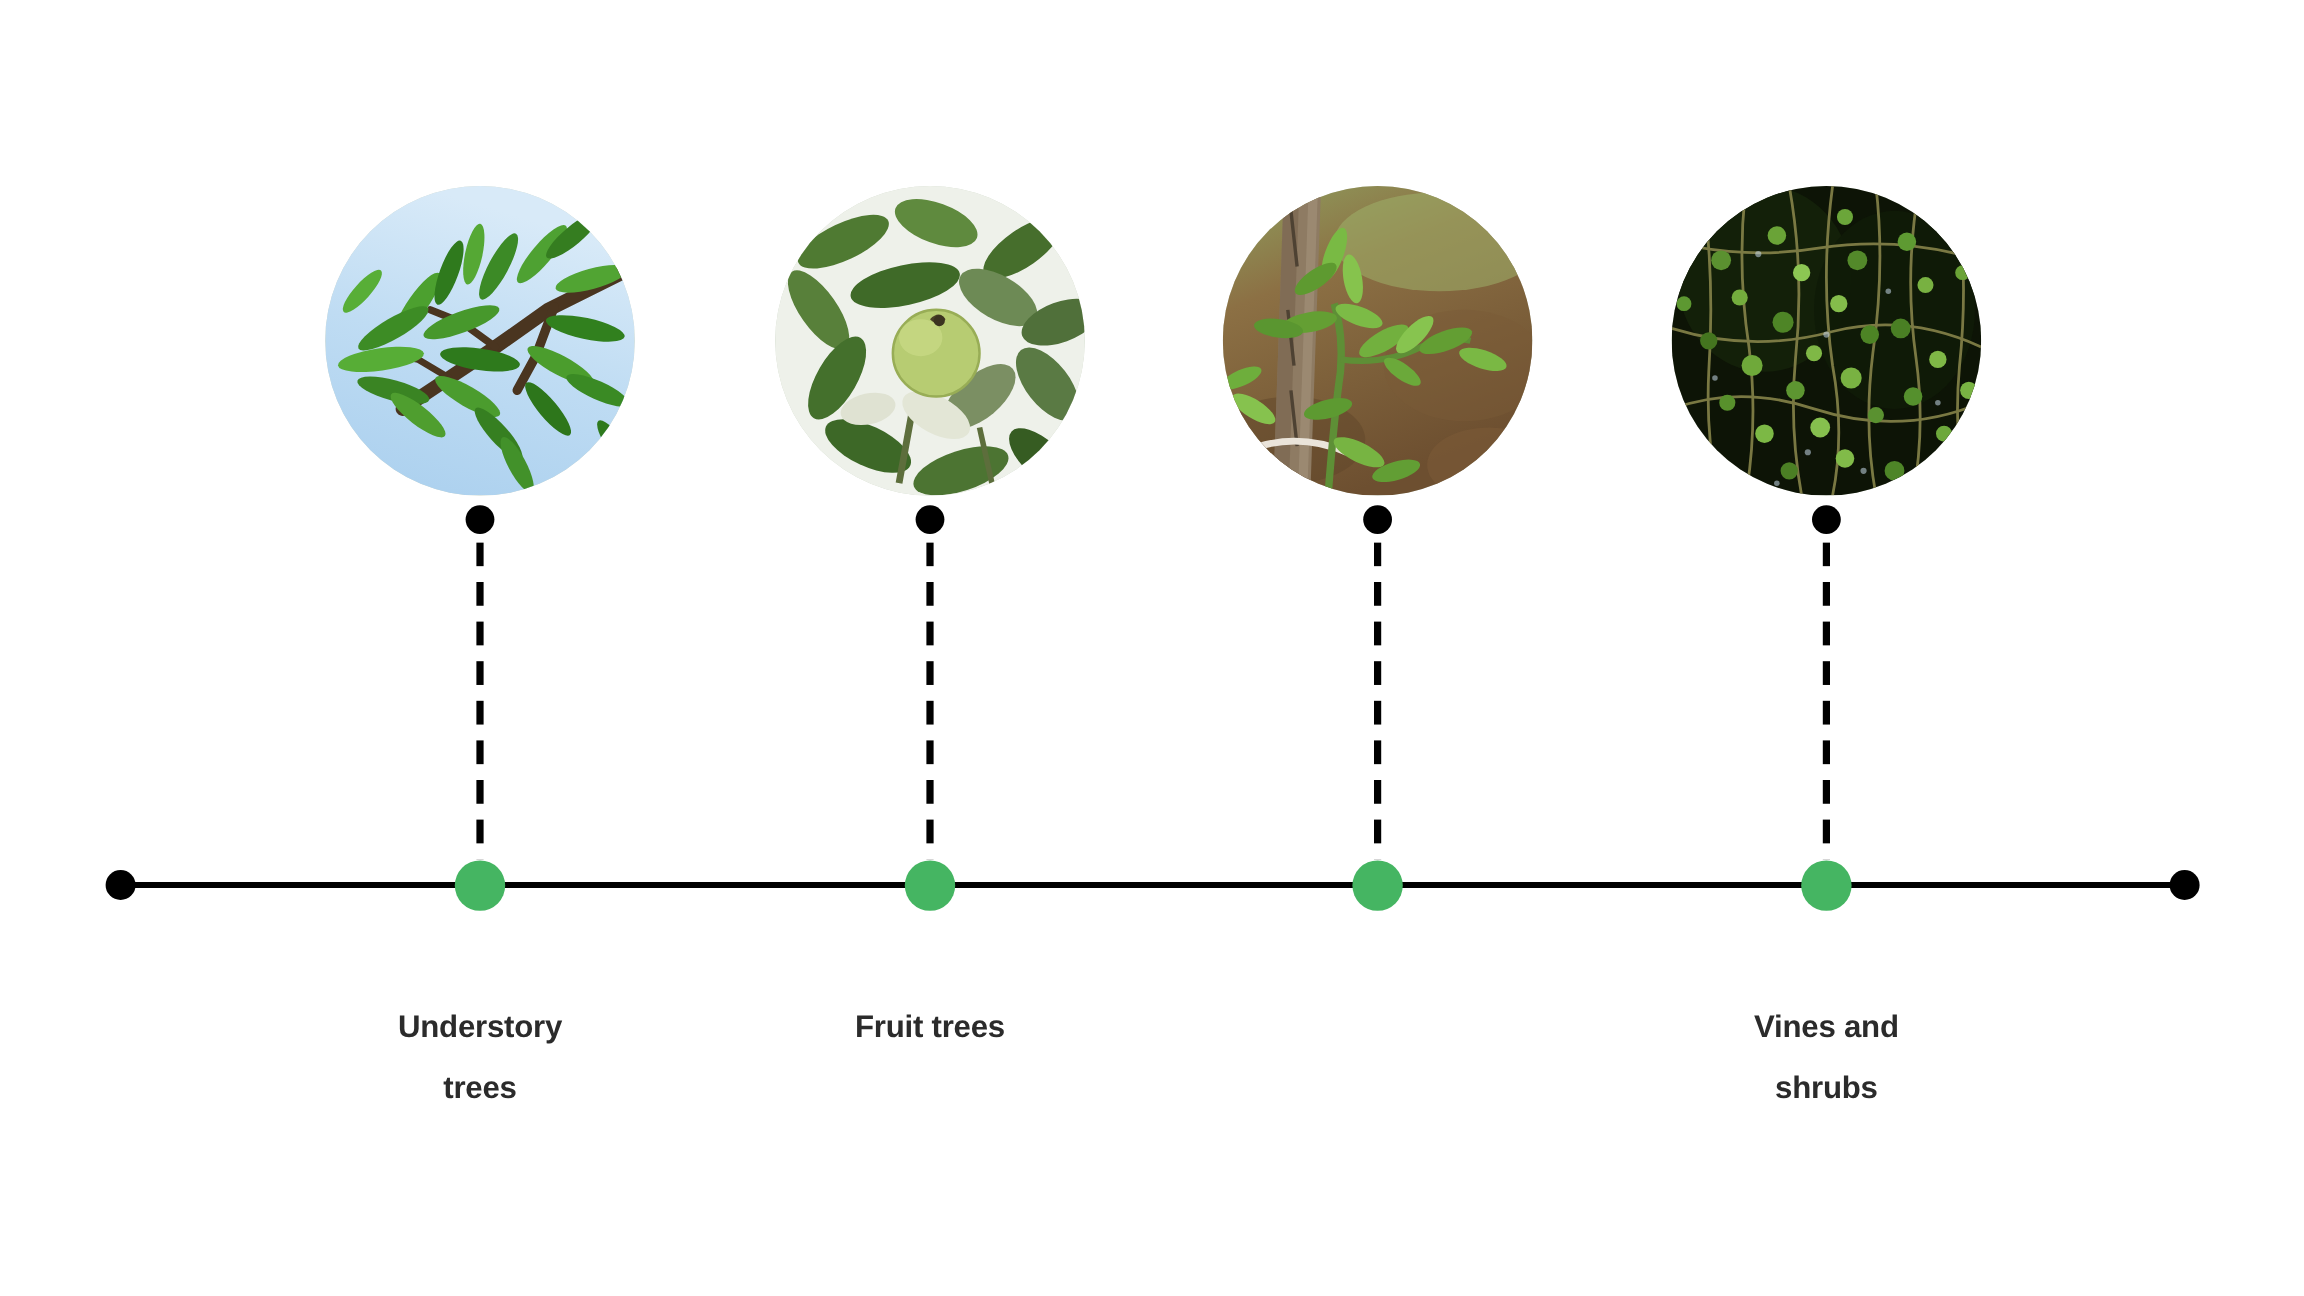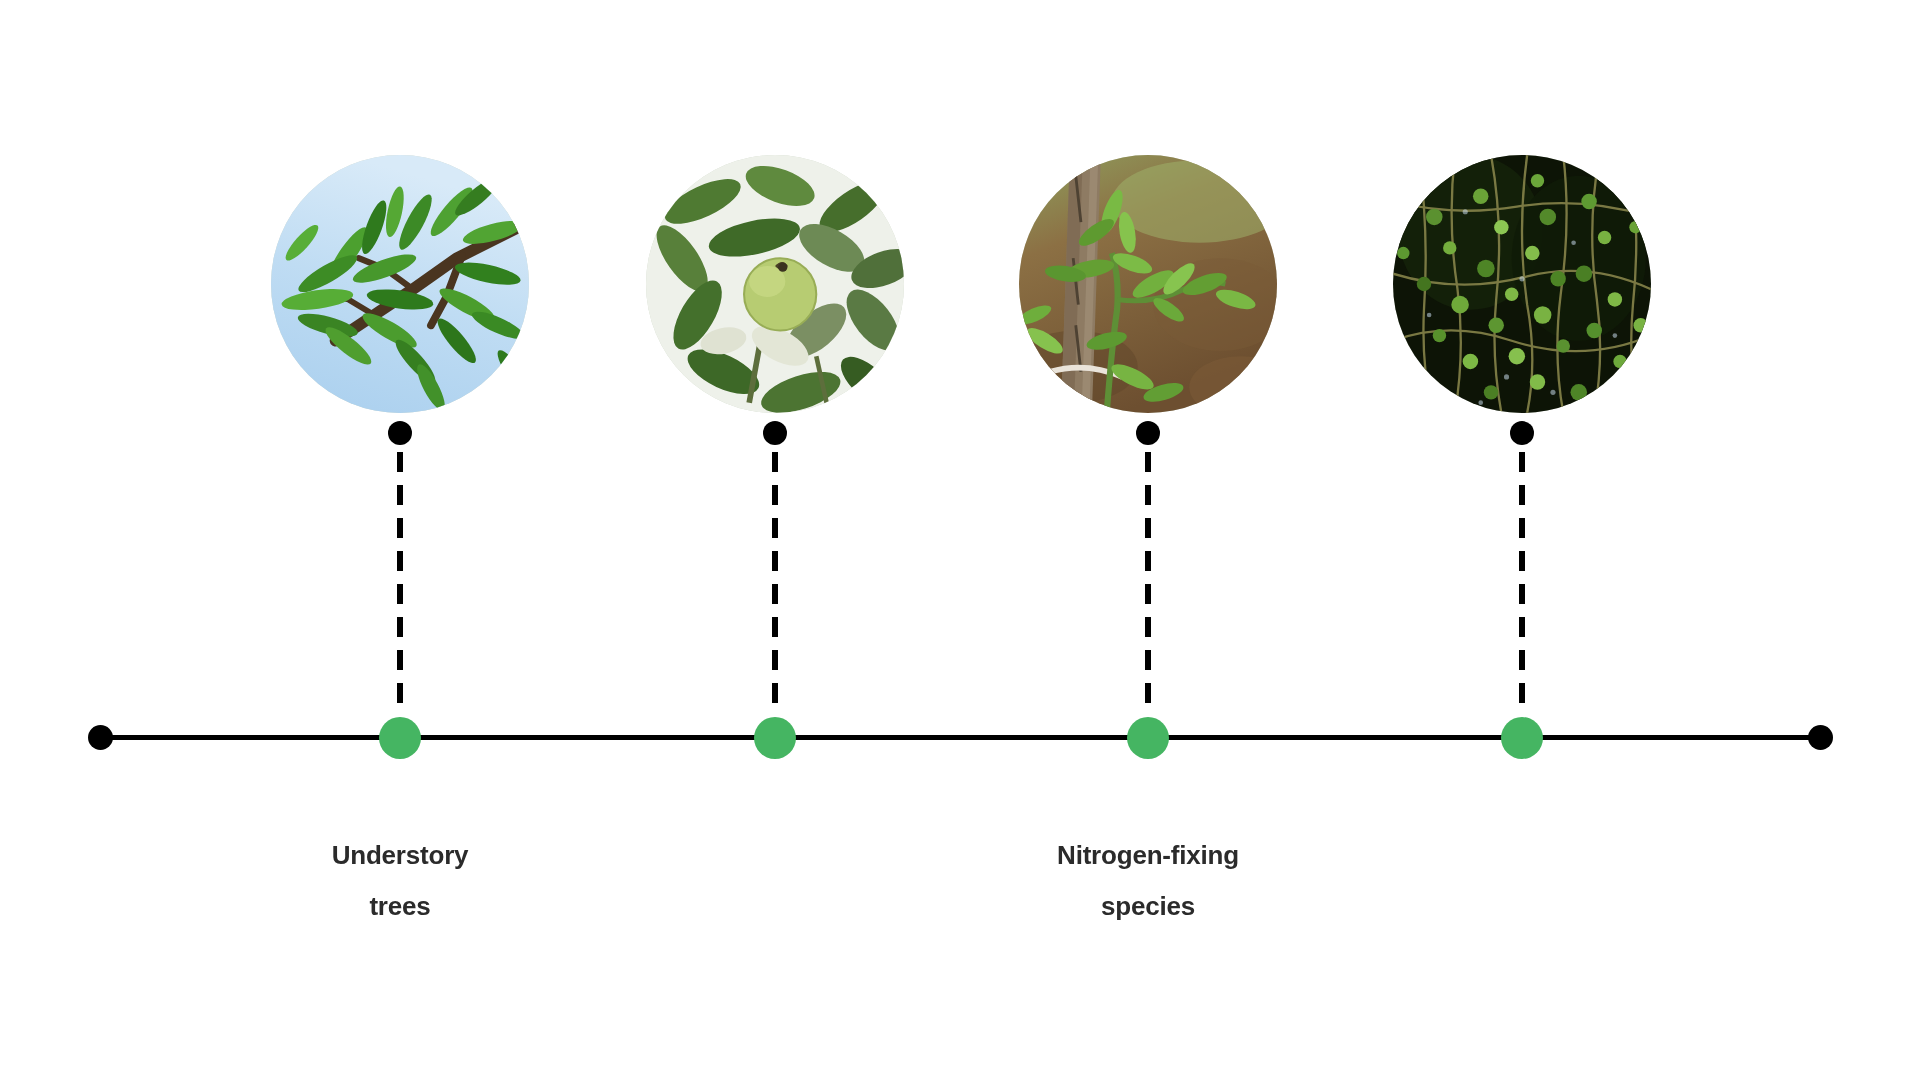--- a/index.html
+++ b/index.html
@@ -283,20 +283,21 @@
         <circle cx="52" cy="54" r="14" fill="#b7cc72"></circle>
         <circle cx="52" cy="54" r="14" fill="none" stroke="#98ad56" stroke-width="0.8"></circle>
         <ellipse cx="47" cy="49" rx="7" ry="6" fill="#c8d986" opacity="0.75"></ellipse>
         <path d="M50 43 q3 -3 5 0 q-2 3 -5 0z" fill="#4a4026"></path>
         <circle cx="53" cy="43.5" r="1.8" fill="#3b3320"></circle>
       </svg>
     </div>
     <div class="marker-dot"></div>
     <div class="connector"></div>
     <div class="milestone"></div>
+    <div class="caption">Fruit trees</div>
   </div>
 
   <div class="node" style="left:958px">
     <div class="photo">
       <svg viewBox="0 0 100 100" preserveAspectRatio="xMidYMid slice" aria-hidden="true">
         <defs>
           <linearGradient id="soil3" x1="0" y1="0" x2="0.4" y2="1">
             <stop offset="0" stop-color="#8fa05e"></stop>
             <stop offset="0.35" stop-color="#8c7044"></stop>
             <stop offset="1" stop-color="#6d4f30"></stop>
@@ -365,22 +366,20 @@
             </g>
           <g transform="translate(6,62) rotate(-24)">
               <ellipse rx="7" ry="2.6" fill="#6eae3c"></ellipse>
             </g>
         </g>
       </svg>
     </div>
     <div class="marker-dot"></div>
     <div class="connector"></div>
     <div class="milestone"></div>
-    <div class="caption">Nitrogen-fixing
-species</div>
   </div>
 
   <div class="node" style="left:1332px">
     <div class="photo">
       <svg viewBox="0 0 100 100" preserveAspectRatio="xMidYMid slice" aria-hidden="true">
         <rect width="100" height="100" fill="#0d1406"></rect>
         <ellipse cx="30" cy="30" rx="28" ry="30" fill="#14210a" opacity="0.9"></ellipse>
         <ellipse cx="72" cy="40" rx="26" ry="32" fill="#101b08" opacity="0.9"></ellipse>
 
         <g stroke="#8d8a4e" stroke-width="0.9" fill="none" opacity="0.85">
@@ -436,15 +435,17 @@
           <circle cx="86" cy="70" r="0.9"></circle>
             <circle cx="14" cy="62" r="0.9"></circle>
           <circle cx="62" cy="92" r="1"></circle>
             <circle cx="34" cy="96" r="0.9"></circle>
         </g>
       </svg>
     </div>
     <div class="marker-dot"></div>
     <div class="connector"></div>
     <div class="milestone"></div>
+    <div class="caption">Vines and
+shrubs</div>
   </div>
 
 </div>
 
 </body></html>

